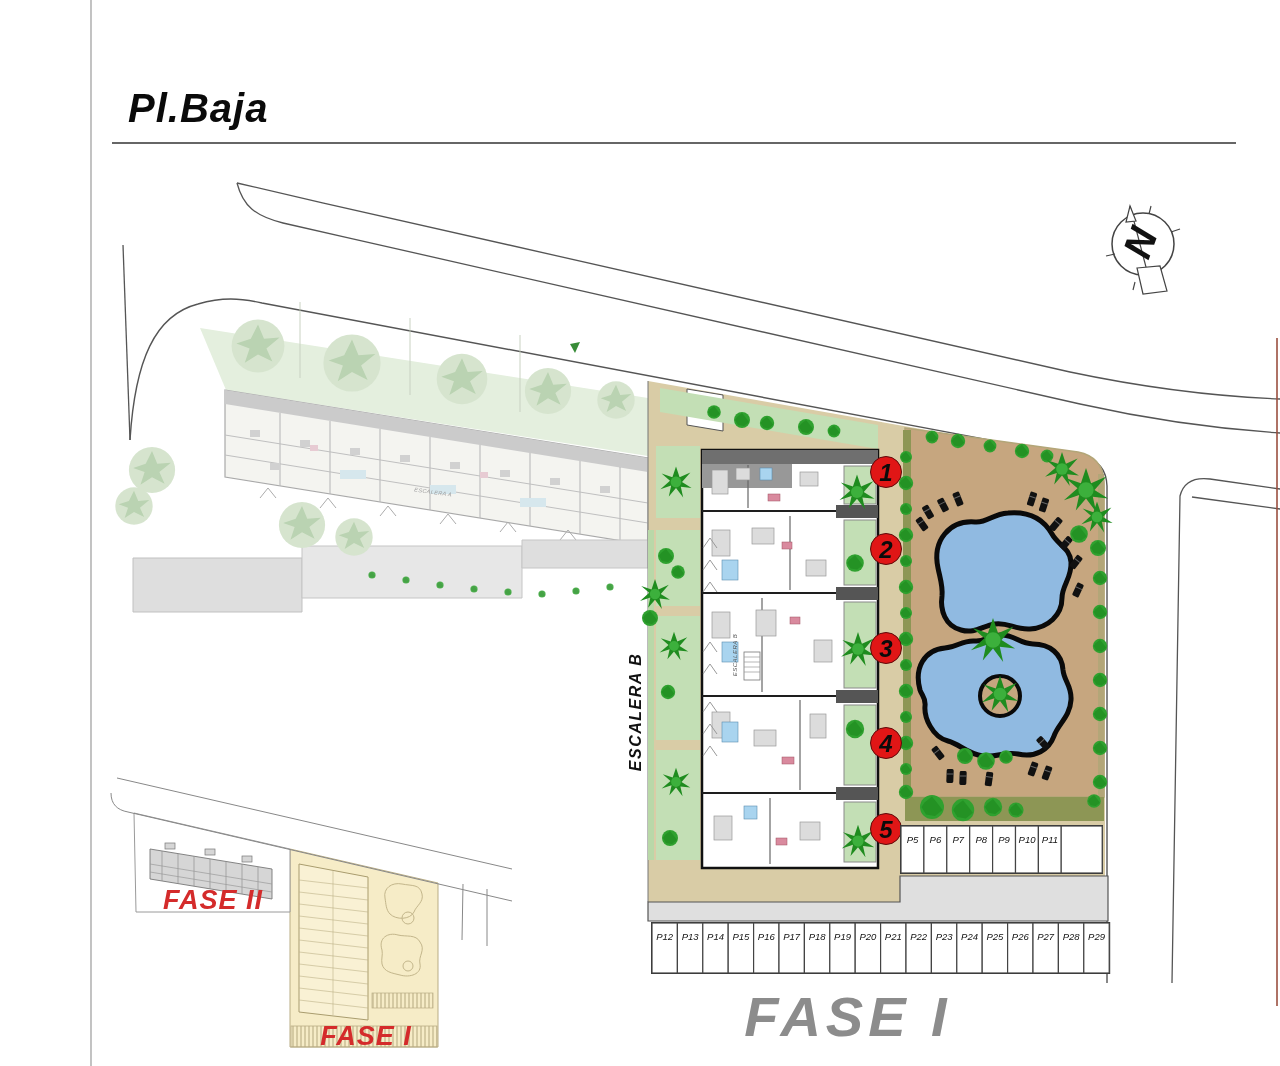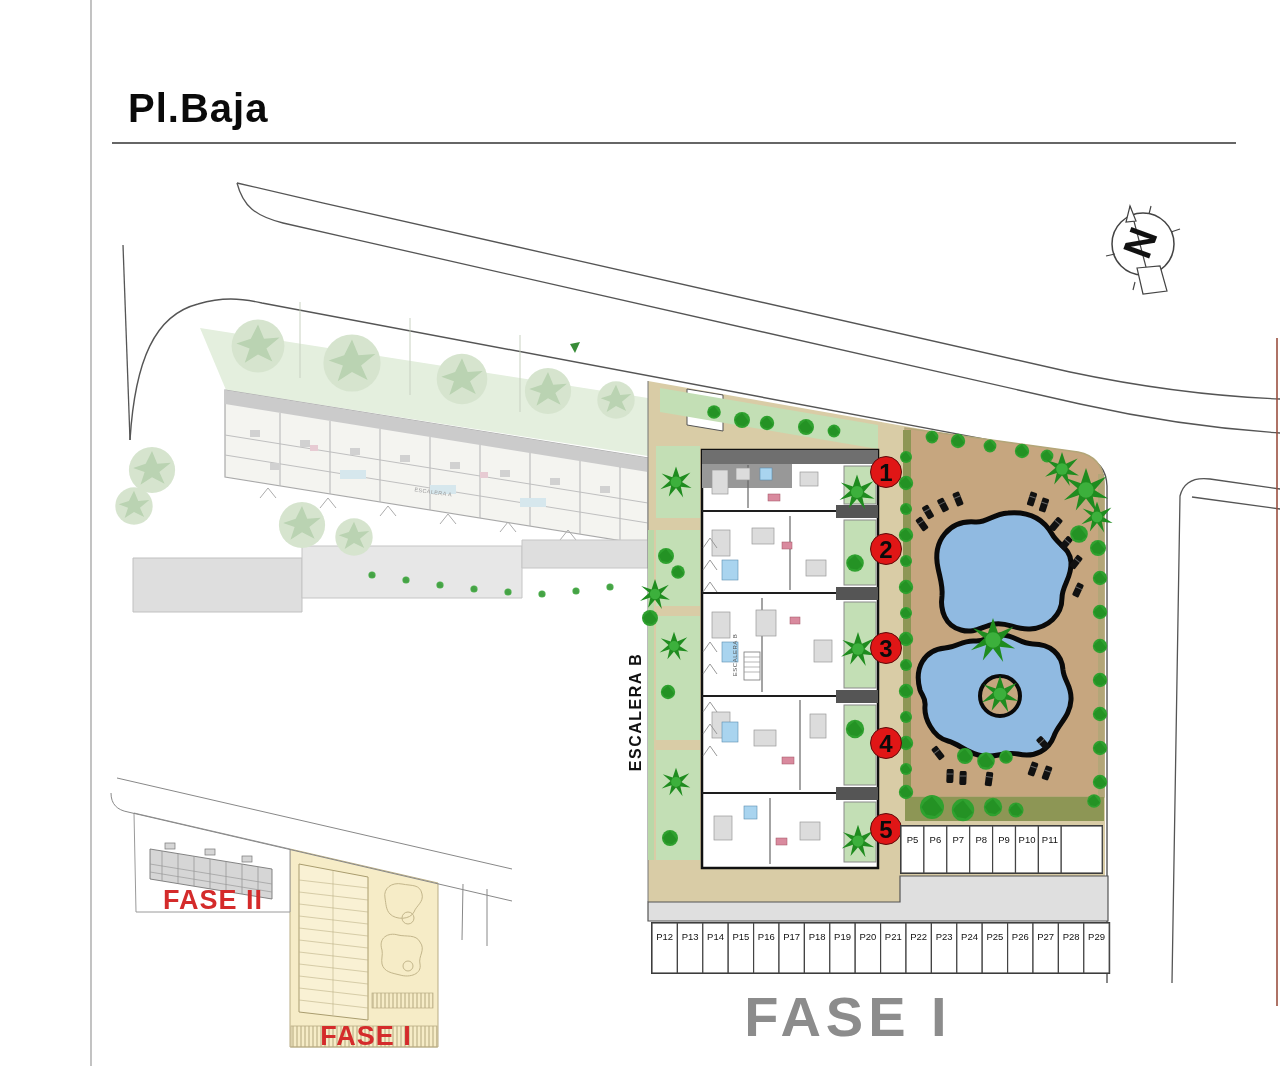--- a/index.html
+++ b/index.html
@@ -1,17 +1,17 @@
 <!DOCTYPE html>
 <html><head>
 <meta charset="utf-8">
 <style>
   html,body{margin:0;padding:0;background:#fff;}
   .canvas{position:relative;width:1280px;height:1066px;background:#fff;overflow:hidden;
-          font-family:"Liberation Sans", sans-serif;}
+          font-family:"Liberation Sans", sans-serif;font-style:italic;}
   svg{position:absolute;left:0;top:0;}
   svg text{font-family:"Liberation Sans", sans-serif;}
   .title-text{font-size:40px;font-weight:800;fill:#0a0a0a;letter-spacing:1px;}
   .phase-big{font-size:56px;font-weight:800;letter-spacing:5px;}
   .inset-label{font-size:27px;font-weight:800;letter-spacing:1px;}
   .stair-label{font-size:16px;font-weight:700;fill:#111;letter-spacing:1.5px;}
   .stair-label-tiny{font-size:6px;fill:#555;letter-spacing:.5px;}
   .ghost-stair{font-size:5.5px;fill:#8a8a8a;letter-spacing:.4px;}
   .compass-n{font-size:40px;font-weight:900;fill:#111;}
 </style>

